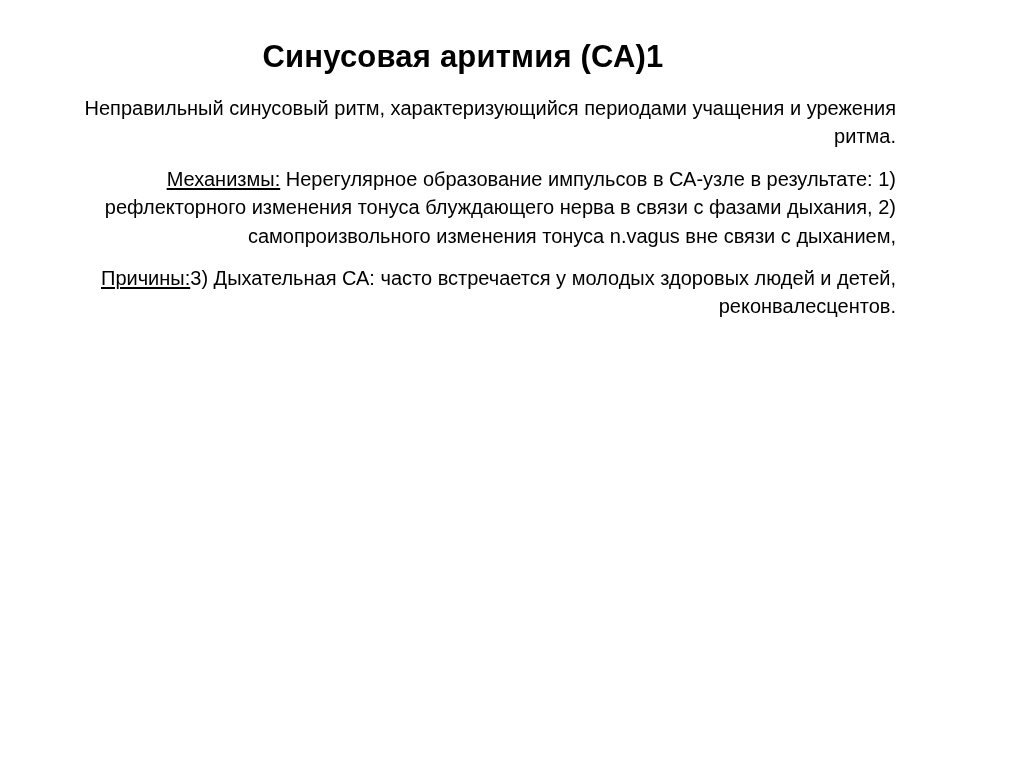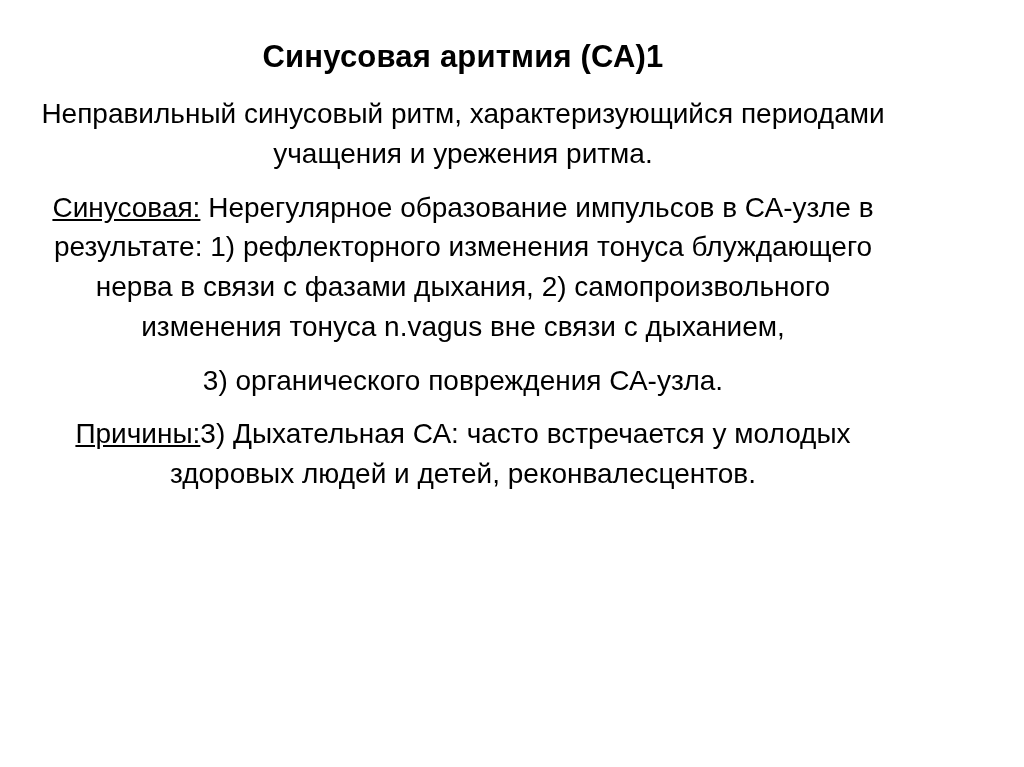--- a/index.html
+++ b/index.html
@@ -26,24 +26,24 @@
     font-size: 31px;
     font-weight: bold;
     letter-spacing: 0.2px;
     margin: 6px 0 20px 0;
     line-height: 1.1;
   }
   .body-block {
     margin: 0 0 0 0;
   }
   .para {
-    font-size: 28px;
+    font-size: 20px;
     line-height: 1.42;
     margin: 0 0 14px 0;
-    text-align: center;
+    text-align: right;
   }
   .lead {
     text-decoration: underline;
     text-underline-offset: 2px;
   }
   .nowrapfix {
     white-space: pre-wrap;
   }
 </style>
 </head>
@@ -53,26 +53,23 @@
 
   <h1 class="slide-title">Синусовая аритмия (СА)1</h1>
 
   <div class="body-block">
 
     <p class="para">
       <span>Неправильный синусовый ритм, характеризующийся периодами учащения и урежения ритма.</span>
     </p>
 
     <p class="para">
-      <span class="lead">Синусовая:</span><span class="nowrapfix"> Нерегулярное образование импульсов в СА-узле в результате: 1) рефлекторного изменения тонуса блуждающего нерва в связи с фазами дыхания, 2) самопроизвольного изменения тонуса n.vagus вне связи с дыханием,</span>
+      <span class="lead">Механизмы:</span><span class="nowrapfix"> Нерегулярное образование импульсов в СА-узле в результате: 1) рефлекторного изменения тонуса блуждающего нерва в связи с фазами дыхания, 2) самопроизвольного изменения тонуса n.vagus вне связи с дыханием,</span>
     </p>
 
-    <p class="para">
-      <span>3) органического повреждения СА-узла.</span>
-    </p>
 
     <p class="para">
       <span class="lead">Причины:</span><span>3) Дыхательная СА: часто встречается у молодых здоровых людей и детей, реконвалесцентов.</span>
     </p>
 
 
   </div>
 </div>
 
 </body></html>

